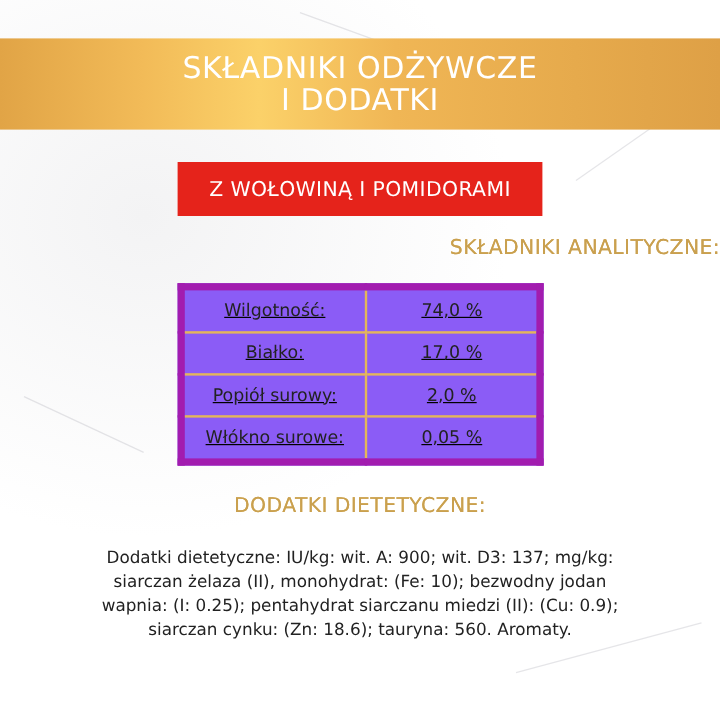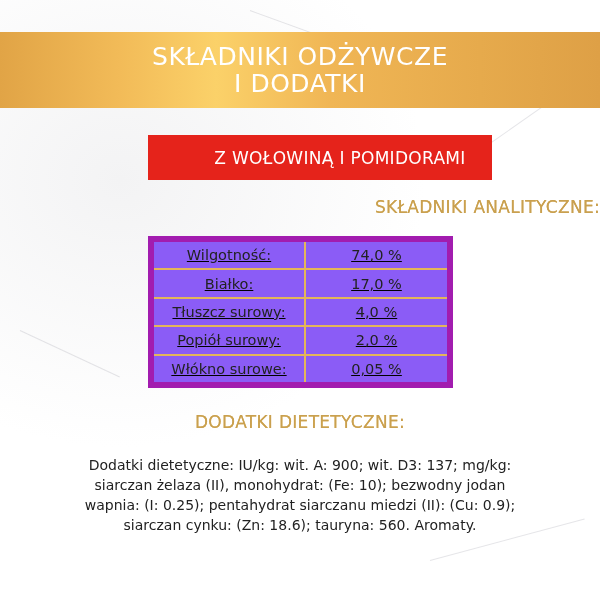--- a/index.html
+++ b/index.html
@@ -12,21 +12,21 @@
   .vein { position:absolute; height:1px; background:rgba(180,180,190,0.35); transform-origin:left center; }
   .banner {
     position:absolute; left:0; top:32px; width:600px; height:76px;
     background: linear-gradient(90deg, #e1a446 0%, #f2bb58 20%, #fbd169 36%, #f0b655 55%, #e6aa4c 80%, #dea046 100%);
     display:flex; flex-direction:column; align-items:center; justify-content:center;
     color:#fff; font-size:25px; line-height:27px; text-align:center; letter-spacing:0.5px;
   }
   .variant {
     position:absolute; left:148px; top:135px; width:304px; height:45px;
     background:#e5231b; color:#fff; display:flex; align-items:center; justify-content:center;
-    font-size:17px; letter-spacing:0.3px;padding-left:40px;
+    font-size:17px; letter-spacing:0.3px;
   }
   .section-title {
     position:absolute; left:0; width:600px; text-align:center;
     font-size:17px; letter-spacing:0.3px;
     background: linear-gradient(90deg, #c9a04f, #e0b55a, #c89a45);
     -webkit-background-clip:text; background-clip:text; color:#c9a04f;
   }
   .title-analytic { top:197px;text-align:right; }
   .title-additives { top:412px; }
   table.analytic {
@@ -66,24 +66,20 @@
   <tbody>
       <tr>
     <td class="label">Wilgotność:</td>
     <td>74,0 %</td>
   </tr>
   <tr>
     <td class="label">Białko:</td>
     <td>17,0 %</td>
   </tr>
   <tr>
-    <td class="label">Tłuszcz surowy:</td>
-    <td>4,0 %</td>
-  </tr>
-  <tr>
     <td class="label">Popiół surowy:</td>
     <td>2,0 %</td>
   </tr>
   <tr>
     <td class="label">Włókno surowe:</td>
     <td>0,05 %</td>
   </tr>
 </tbody>
   </table>
 

